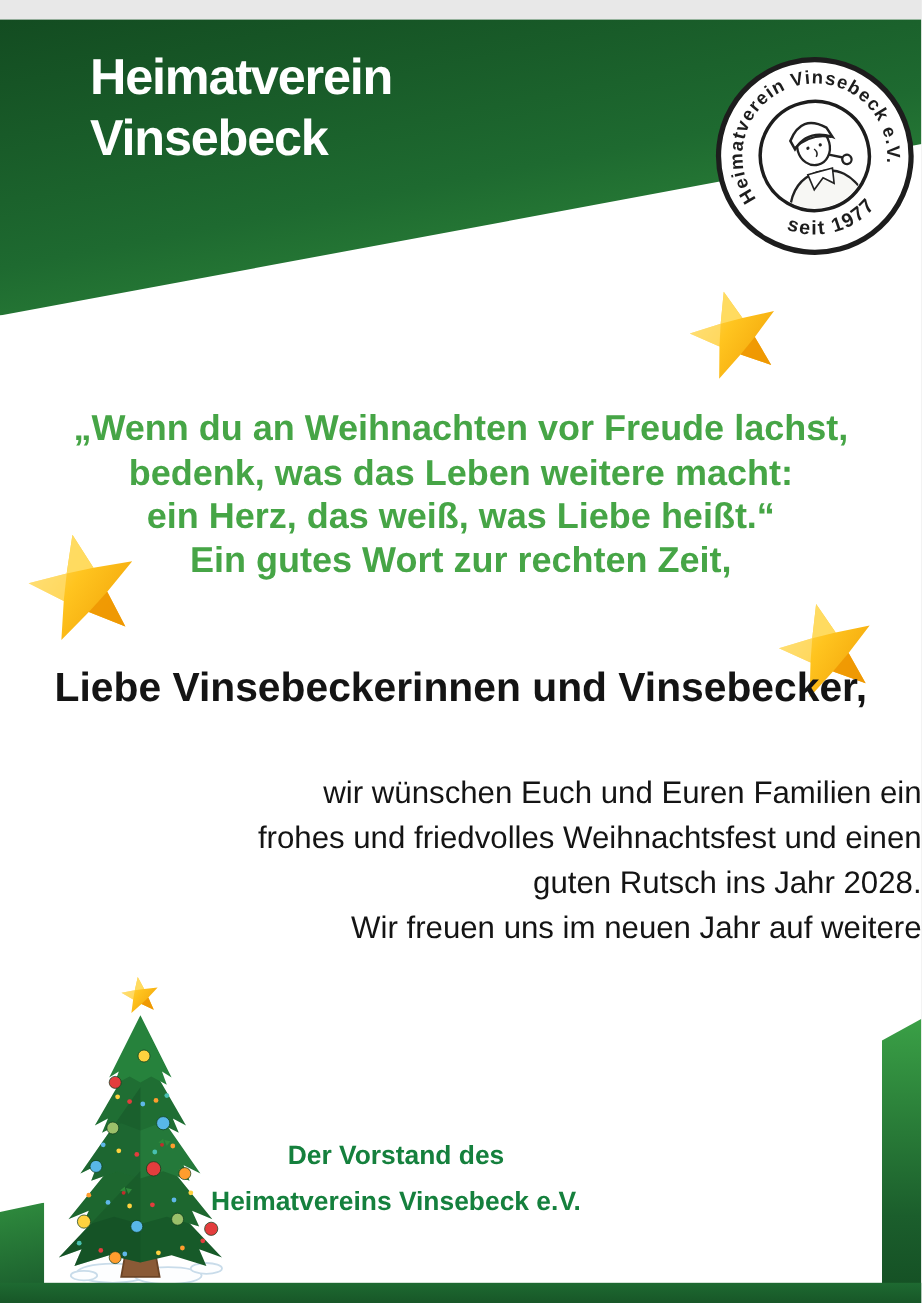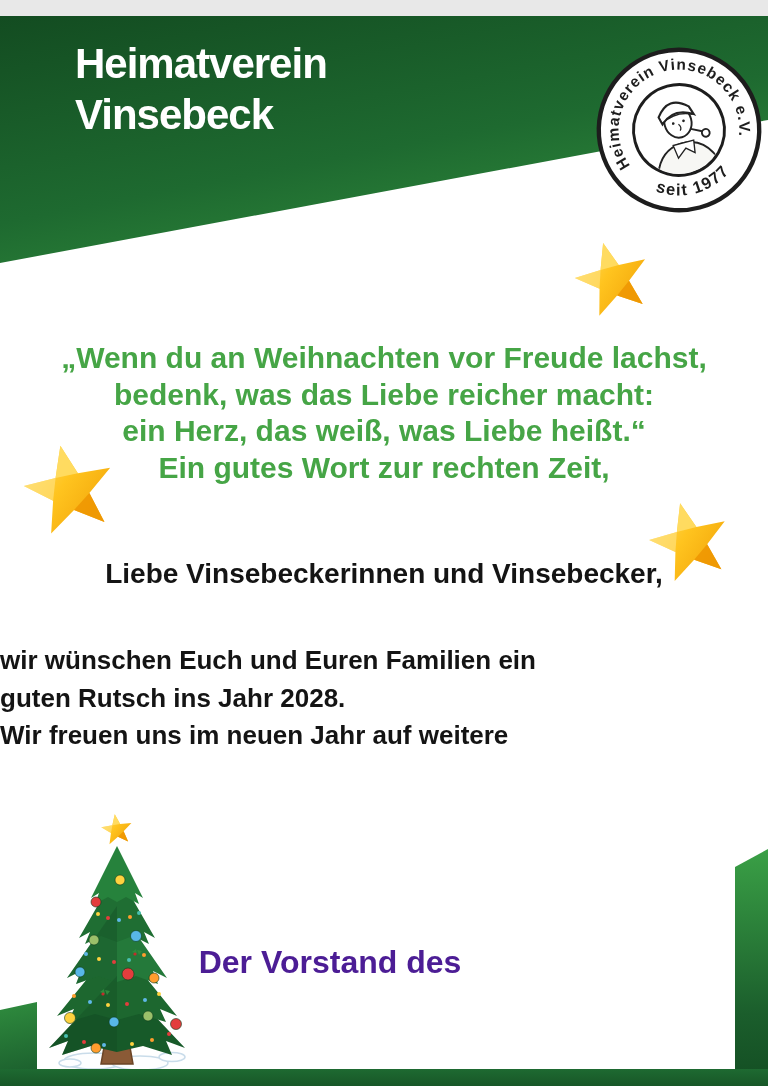--- a/index.html
+++ b/index.html
@@ -24,29 +24,29 @@
   .star-top-right{left:567px;top:222px;width:92px;height:84px;}
   .star-left{left:14px;top:424px;width:112px;height:102px;}
   .star-right{left:642px;top:482px;width:96px;height:90px;}
   
   .quote{
     position:absolute;left:0;top:324px;width:768px;text-align:center;
     font-weight:bold;font-size:30px;line-height:36.5px;color:#46A546;
   }
   .greeting{
     position:absolute;left:0;top:539px;width:768px;text-align:center;
-    font-weight:bold;font-size:28px;line-height:37.5px;color:#141414;
+    font-weight:bold;font-size:34px;line-height:37.5px;color:#141414;
   }
   .body-text{
-    position:absolute;left:0;top:626px;width:768px;text-align:left;
-    font-weight:bold;font-size:26px;line-height:37.5px;color:#141414;
+    position:absolute;left:0;top:626px;width:768px;text-align:right;
+    font-weight:normal;font-size:26px;line-height:37.5px;color:#141414;
   }
   .signature{
     position:absolute;left:0;top:928px;width:660px;text-align:center;
-    font-weight:bold;font-size:32px;line-height:37.5px;color:#4c1d95;
+    font-weight:bold;font-size:22px;line-height:37.5px;color:#15803d;
   }
   
   .tree{position:absolute;left:36px;top:798px;width:164px;height:258px;}
   
   .footer-band{
     position:absolute;left:0;top:1053px;width:768px;height:33px;
     background:linear-gradient(180deg,#1E6A31 0%,#11441F 100%);
   }
   .footer-right{
     position:absolute;left:735px;top:833px;width:33px;height:253px;
@@ -119,35 +119,37 @@
   </svg>
   <svg class="star star-left" viewBox="-55 -55 110 110">
     <use href="#goldStar" transform="rotate(-12)"></use>
   </svg>
   <svg class="star star-right" viewBox="-55 -55 110 110">
     <use href="#goldStar" transform="rotate(-14)"></use>
   </svg>
 
   <div class="quote">
     <div>„Wenn du an Weihnachten vor Freude lachst,</div>
-    <div>bedenk, was das Liebe reicher macht:</div>
+    <div>bedenk, was das Leben weitere macht:</div>
     <div>ein Herz, das weiß, was Liebe heißt.“</div>
     <div>Ein gutes Wort zur rechten Zeit,</div>
   </div>
 
   <div class="greeting">Liebe Vinsebeckerinnen und Vinsebecker,</div>
 
   <div class="body-text">
     <div>wir wünschen Euch und Euren Familien ein</div>
+    <div>frohes und friedvolles Weihnachtsfest und einen</div>
     <div>guten Rutsch ins Jahr 2028.</div>
     <div>Wir freuen uns im neuen Jahr auf weitere</div>
   </div>
 
   <div class="signature">
     <div>Der Vorstand des</div>
+    <div>Heimatvereins Vinsebeck e.V.</div>
   </div>
 
   <svg class="tree" viewBox="0 0 164 258">
 
     <ellipse cx="58" cy="247" rx="30" ry="8" fill="#FDFEFF" stroke="#C9DCEA" stroke-width="1.5"></ellipse>
     <ellipse cx="104" cy="249" rx="28" ry="7" fill="#FDFEFF" stroke="#C9DCEA" stroke-width="1.5"></ellipse>
     <ellipse cx="136" cy="243" rx="13" ry="4.5" fill="#FDFEFF" stroke="#C9DCEA" stroke-width="1.5"></ellipse>
     <ellipse cx="34" cy="249" rx="11" ry="4" fill="#FDFEFF" stroke="#C9DCEA" stroke-width="1.5"></ellipse>
 
     <path d="M70 222 L92 222 L97 250 L65 250 Z" fill="#8A5A36" stroke="#6B4426" stroke-width="1.5"></path>

